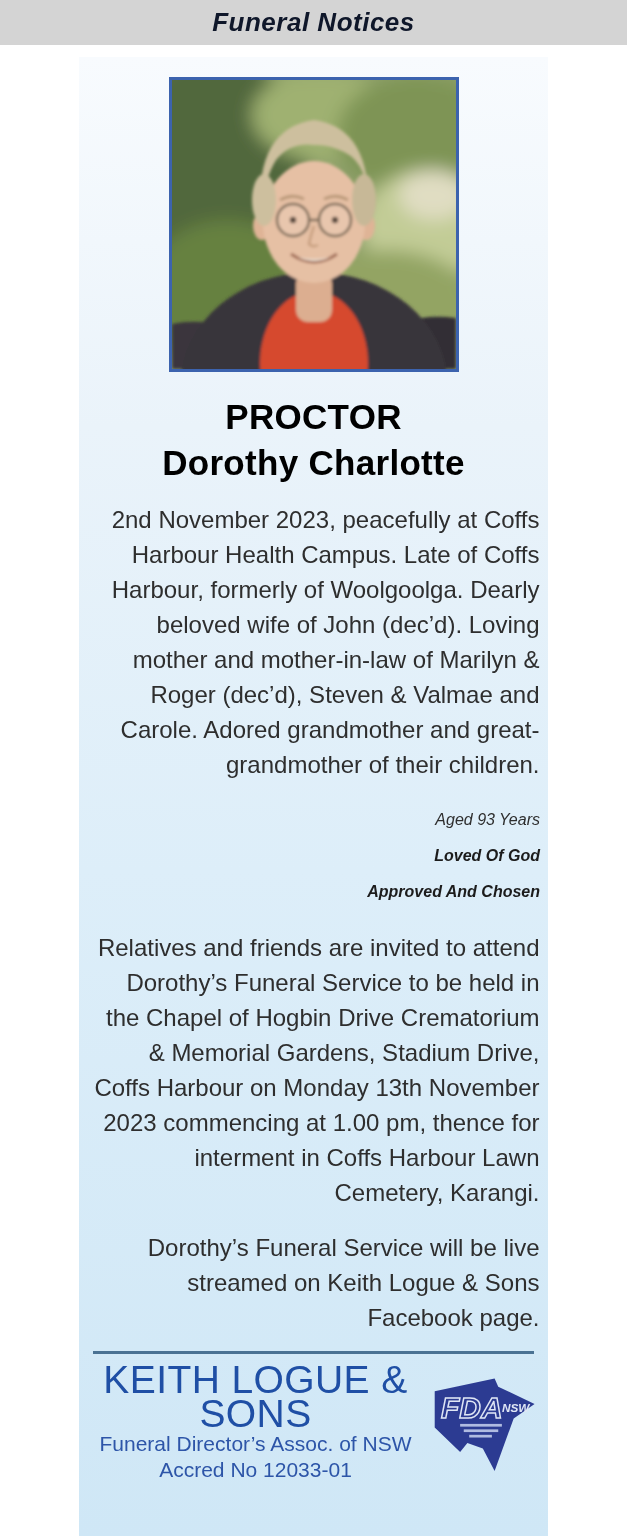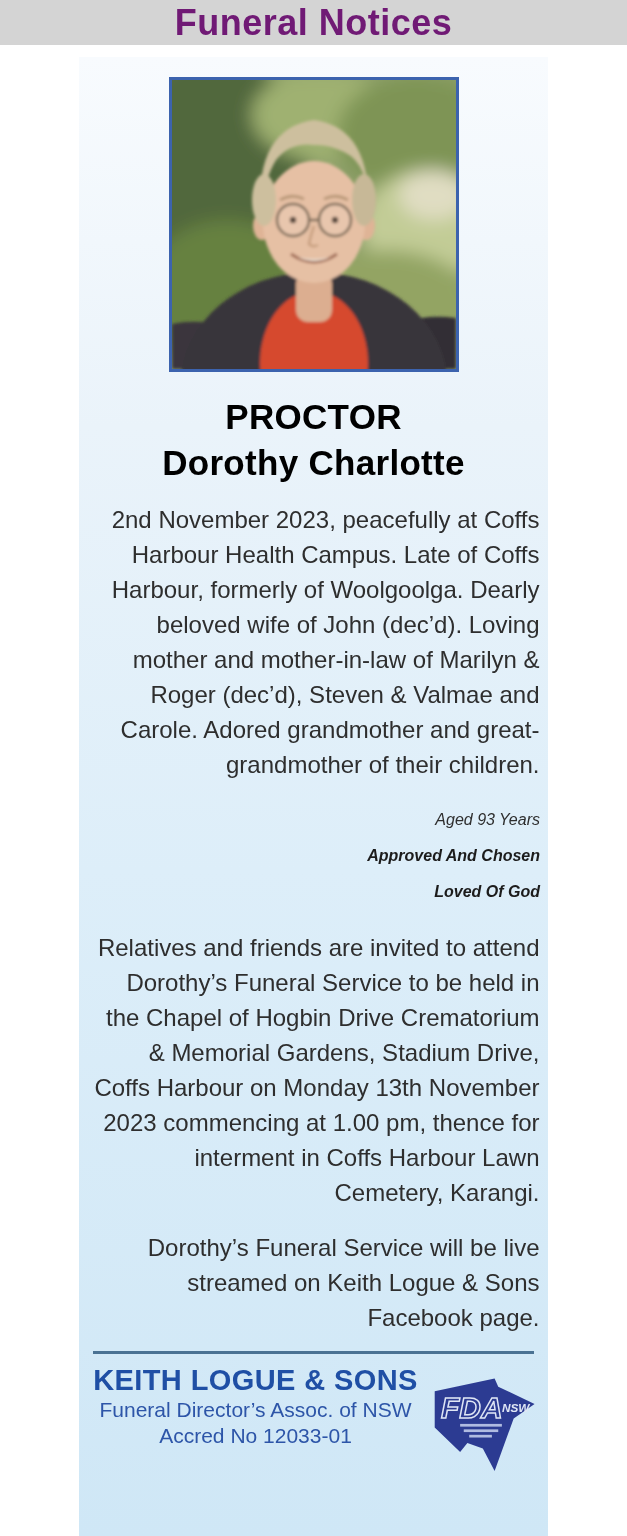--- a/index.html
+++ b/index.html
@@ -14,24 +14,25 @@
   }
   .header-bar {
     width: 627px;
     height: 45px;
     background: #d4d4d4;
     display: flex;
     align-items: center;
     justify-content: center;
   }
   .header-title {
-    font-size: 36px;
+    font-size: 26px;
     font-weight: bold;
-    color: #701a75;
+    color: #0f172a;
     letter-spacing: 0.5px;
+    font-style: italic;
   }
   .notice-card {
     margin: 12px auto 0 auto;
     width: 469px;
     height: 1479px;
     background: linear-gradient(180deg, #f8fbfe 0%, #eaf3fa 25%, #ddeef9 55%, #cfe7f6 100%);
     padding: 20px 8px 0 8px;
   }
   .photo-frame {
     width: 290px;
@@ -77,22 +78,22 @@
     display: flex;
     align-items: flex-start;
     margin-top: 9px;
   }
   .footer-text {
     width: 356px;
     margin-left: 4px;
     text-align: center;
   }
   .footer-title {
-    font-size: 29px;
-    font-weight: bold;
+    font-size: 39px;
+    font-weight: normal;
     color: #1f4fa5;
     letter-spacing: 0.4px;
     line-height: 34px;
   }
   .footer-line {
     font-size: 21px;
     color: #2d55a8;
     line-height: 26px;
   }
   .logo-box {
@@ -160,22 +161,22 @@
 
     <div class="name-heading">
       <div>PROCTOR</div>
       <div>Dorothy Charlotte</div>
     </div>
 
     <p class="body-par">2nd November 2023, peacefully at Coffs Harbour Health Campus. Late of Coffs Harbour, formerly of Woolgoolga. Dearly beloved wife of John (dec’d). Loving mother and mother-in-law of Marilyn &amp; Roger (dec’d), Steven &amp; Valmae and Carole. Adored grandmother and great-grandmother of their children.</p>
 
     <div class="aged-block">
       <div>Aged 93 Years</div>
+      <div class="bold-line">Loved Of God</div>
       <div class="bold-line">Approved And Chosen</div>
-      <div class="bold-line">Loved Of God</div>
     </div>
 
     <p class="body-par" style="margin-top:20px;">Relatives and friends are invited to attend Dorothy’s Funeral Service to be held in the Chapel of Hogbin Drive Crematorium &amp; Memorial Gardens, Stadium Drive, Coffs Harbour on Monday 13th November 2023 commencing at 1.00 pm, thence for interment in Coffs Harbour Lawn Cemetery, Karangi.</p>
 
     <p class="body-par" style="margin-top:20px;">Dorothy’s Funeral Service will be live streamed on Keith Logue &amp; Sons Facebook page.</p>
 
     <div class="divider"></div>
 
     <div class="footer">
       <div class="footer-text">

